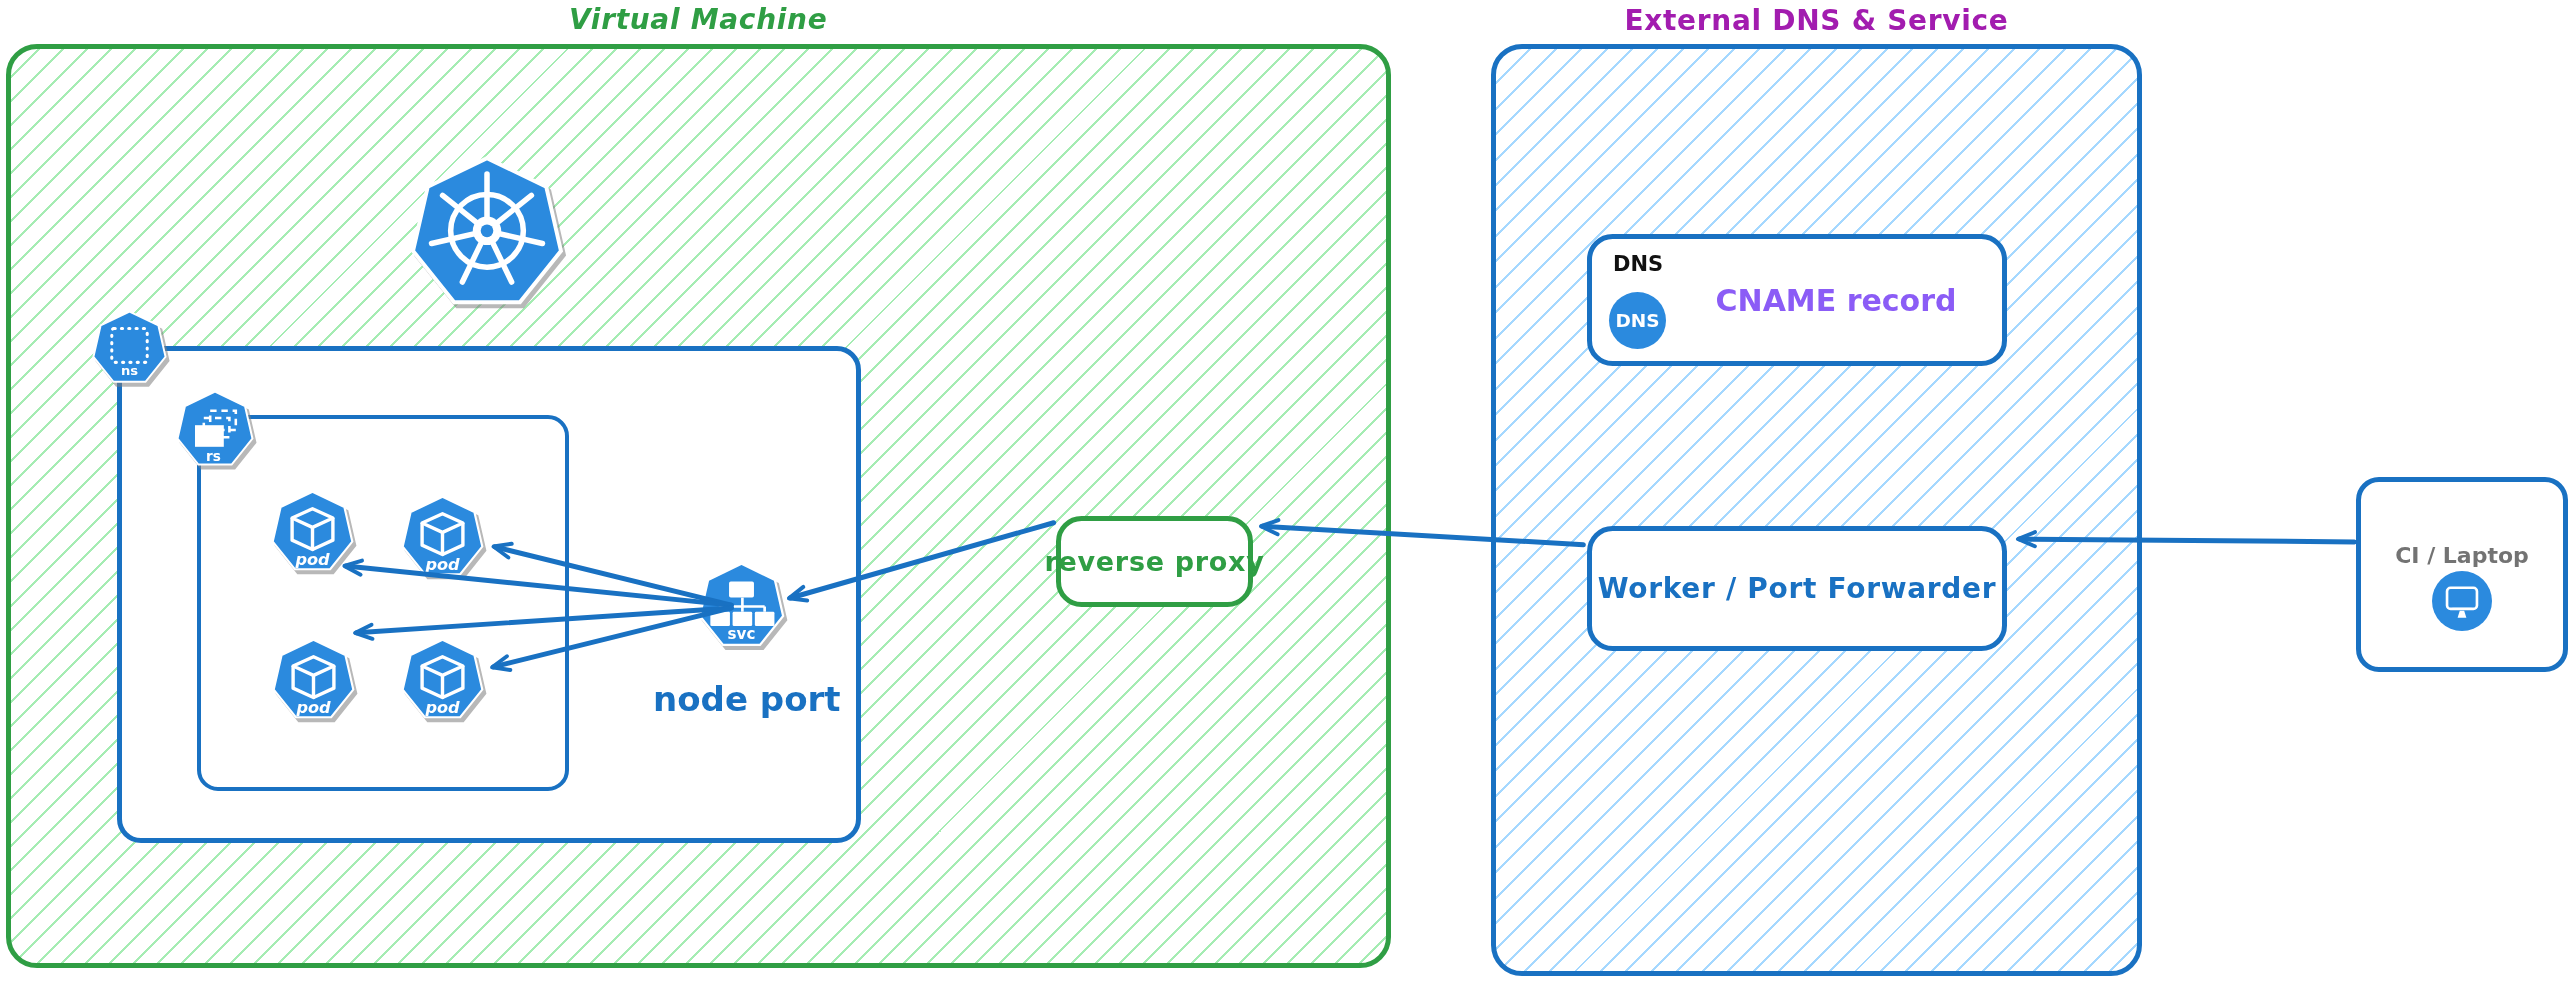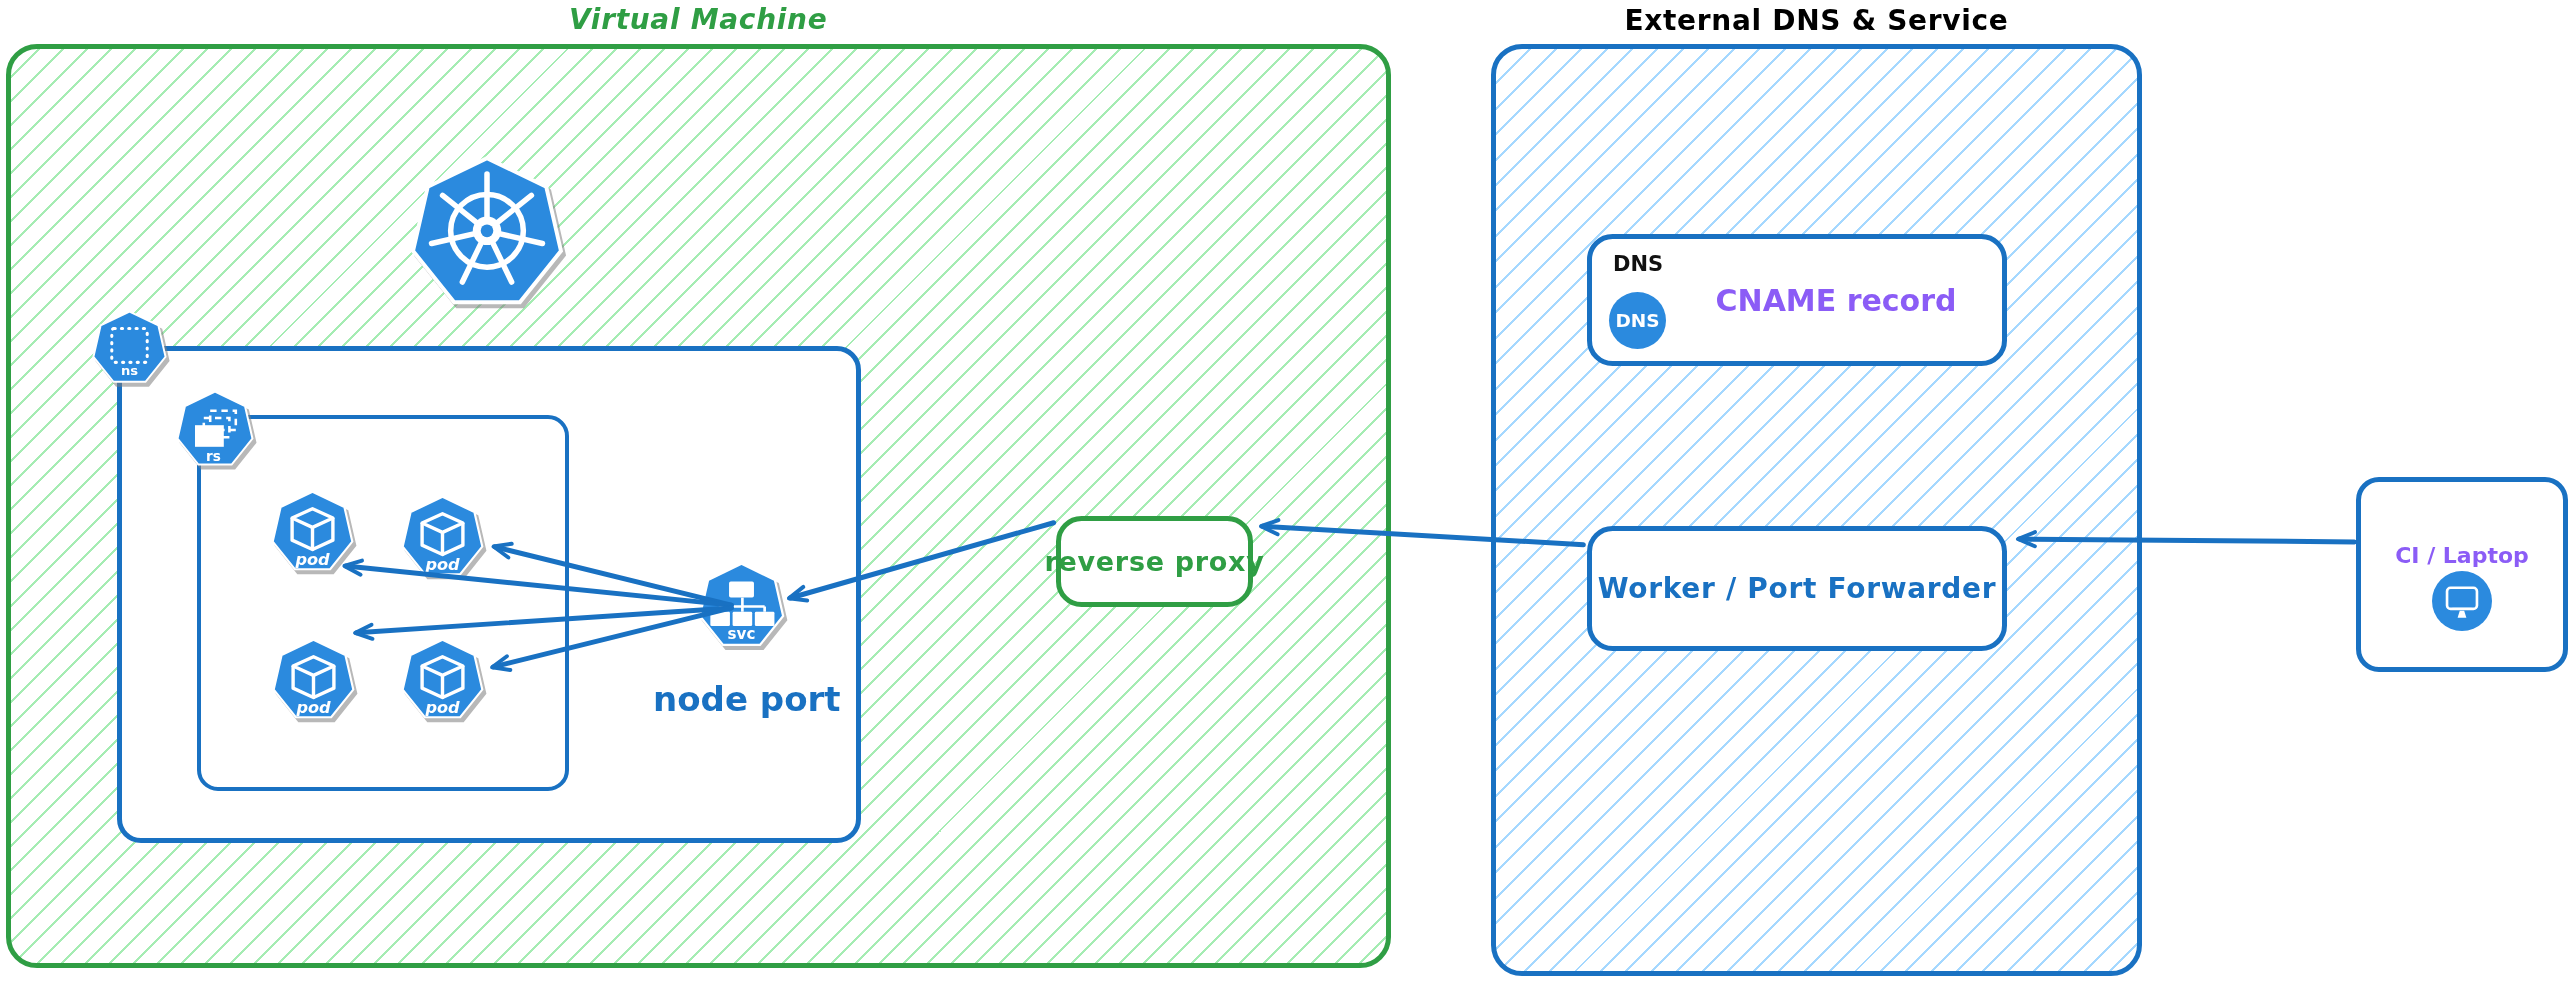--- a/index.html
+++ b/index.html
@@ -34,21 +34,21 @@
   .region-title {
     position: absolute;
     text-align: center;
     font-size: 28px;
     font-weight: 700;
     letter-spacing: 0.7px;
     z-index: 2;
     white-space: nowrap;
   }
   .region-title.green { color: #2f9e44; }
-  .region-title.blue  { color: #000000; }
+  .region-title.blue  { color: #a21caf; }
 
   
   .white-box {
     position: absolute;
     background: #ffffff;
     z-index: 2;
   }
   .ns-box { border: 5px solid #1971c2; border-radius: 24px; z-index: 2; }
   .rs-box { border: 4.3px solid #1971c2; border-radius: 21px; z-index: 3; }
 
@@ -121,21 +121,21 @@
     font-size: 30px; font-weight: 700;
     color: #8b5cf6;
     white-space: nowrap;
   }
 
   
   .ci-label {
     position: absolute;
     left: 0; right: 0; top: 61px;
     text-align: center;
-    color: #8b5cf6;
+    color: #737373;
     font-size: 22px;
     font-weight: 700;
     white-space: nowrap;
   }
   .ci-circle {
     position: absolute;
     left: 50%; top: 89px;
     transform: translateX(-50%);
     width: 60px; height: 60px;
     border-radius: 50%;

